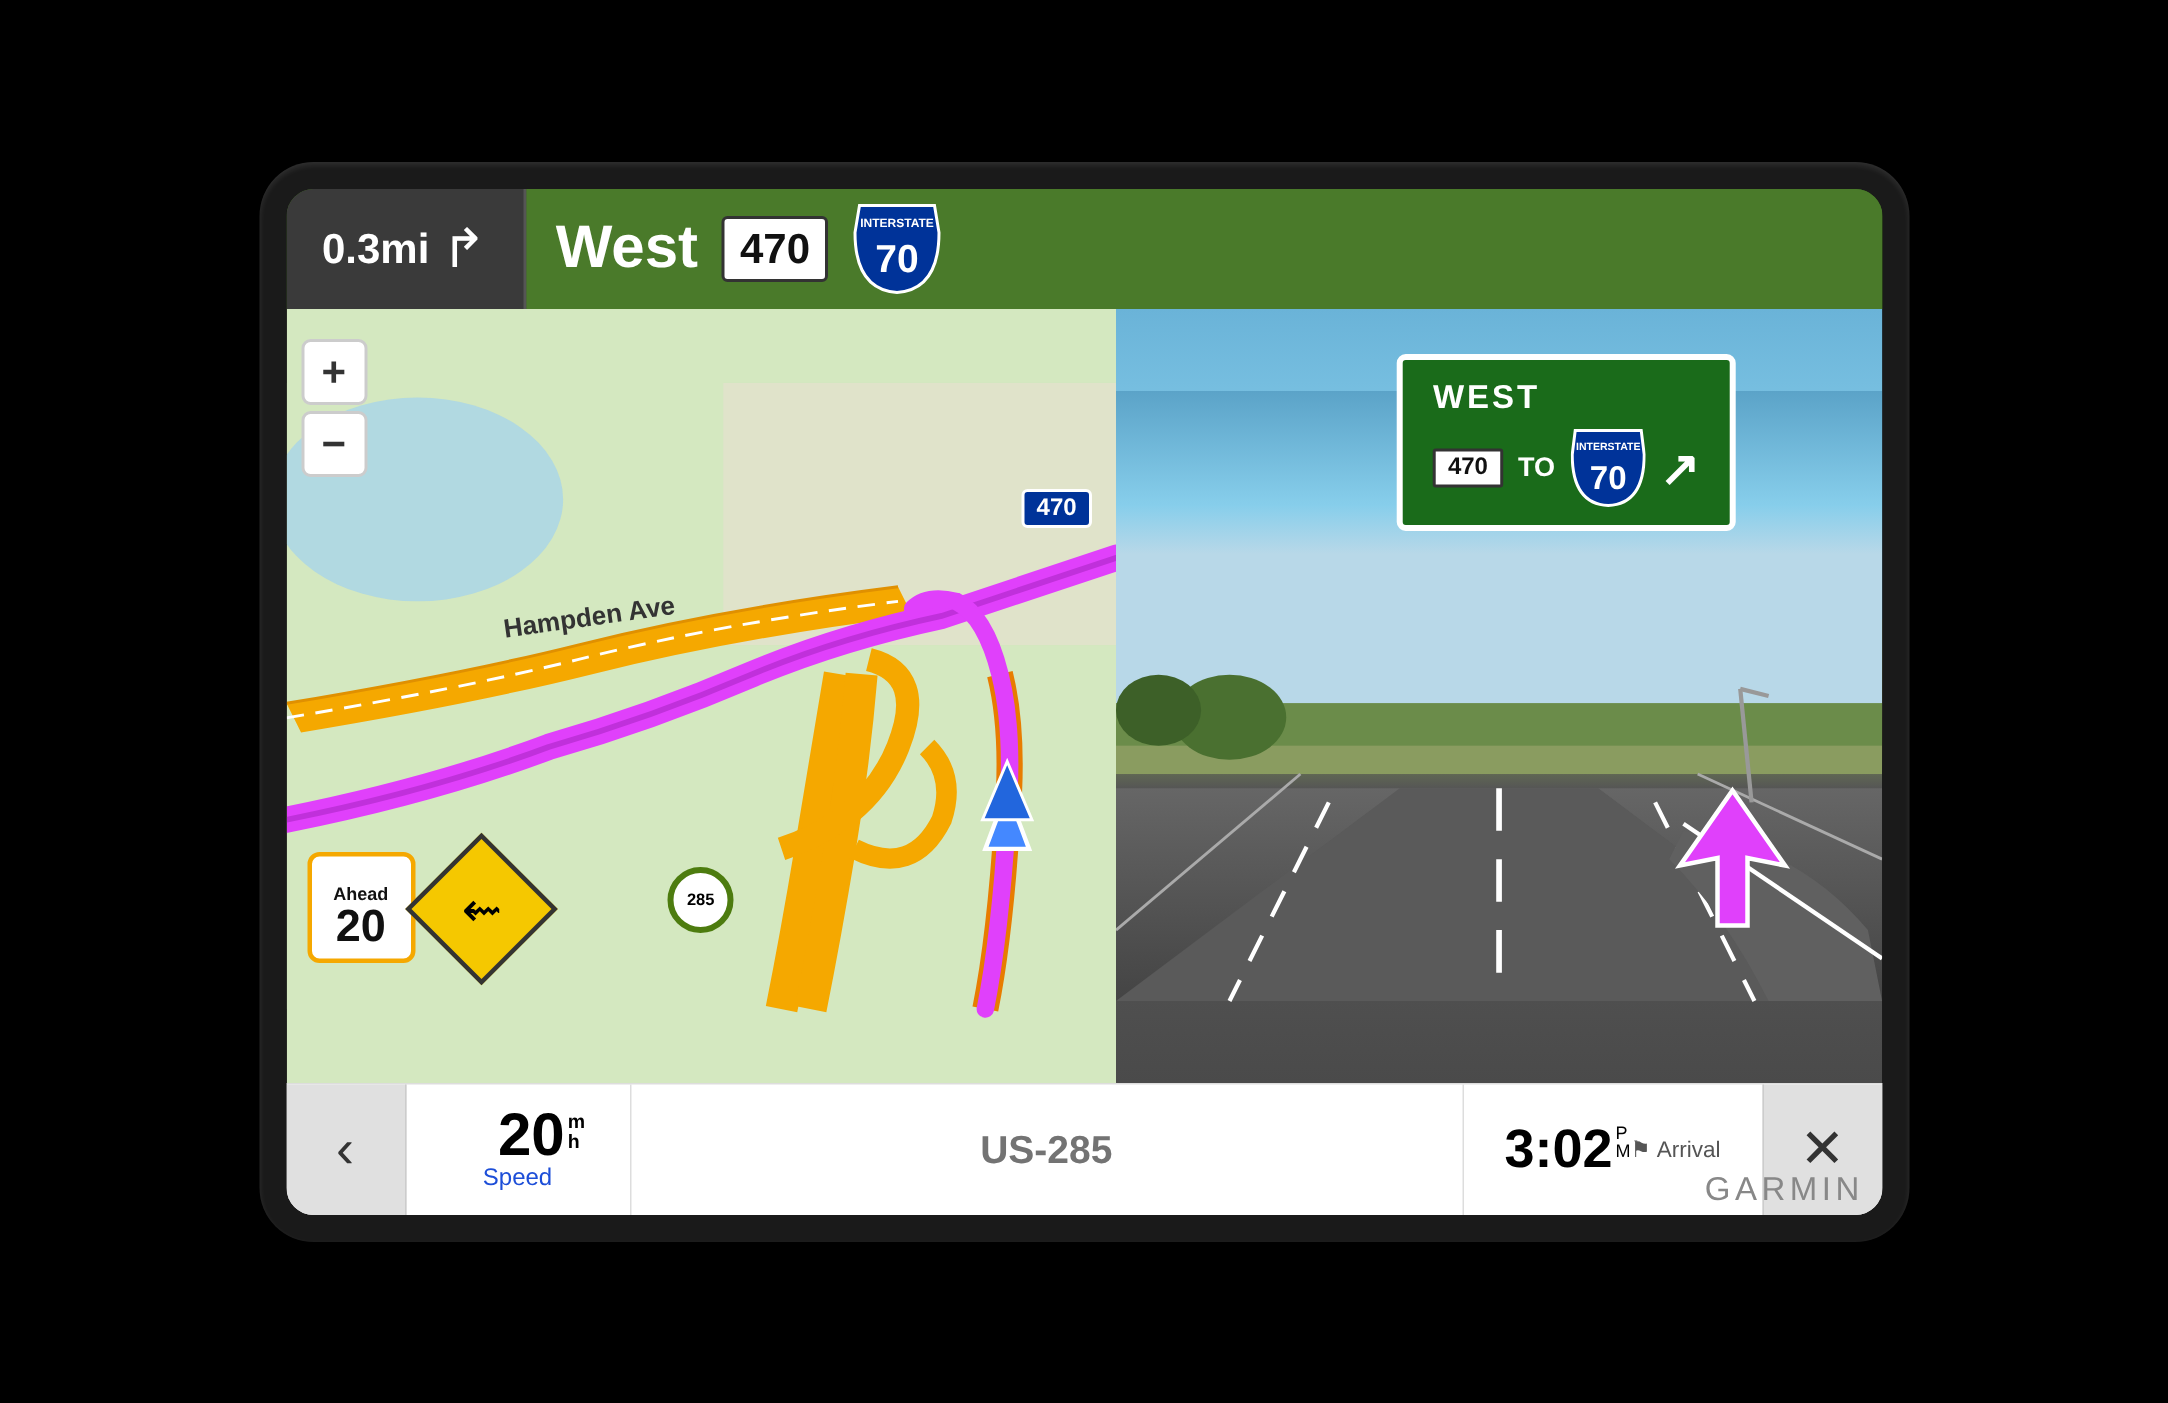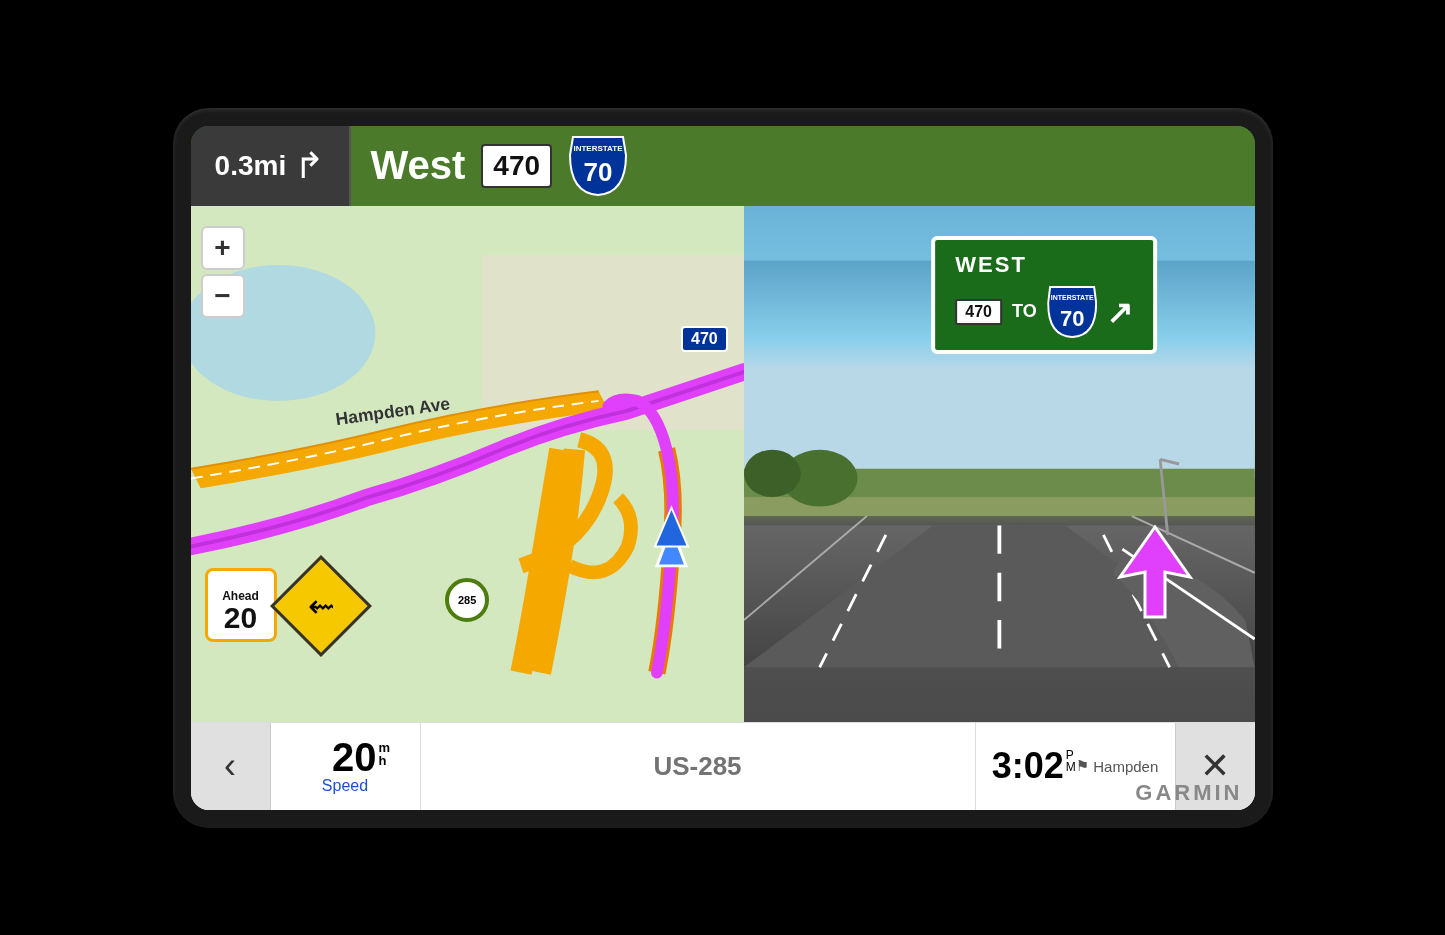--- a/index.html
+++ b/index.html
@@ -368,21 +368,21 @@
       cursor: pointer;
       border-left: 1px solid #ccc;
     }
 
     .garmin-logo {
       position: absolute;
       bottom: 22px;
       right: 30px;
       color: #888;
       font-size: 22px;
-      font-weight: bold;
+      font-weight: normal;
       letter-spacing: 3px;
       font-family: 'Arial', sans-serif;
     }
   </style>
 </head>
 <body>
 
 <div class="device-outer">
   <div class="device-screen">
 
@@ -544,21 +544,21 @@
       <div class="bottom-arrival">
         <div class="bottom-arrival-time">
           <span>3:02</span>
           <span class="bottom-arrival-ampm">
             <span>P</span>
             <span>M</span>
           </span>
         </div>
         <div class="bottom-arrival-label">
           <span>⚑</span>
-          <span>Hampden</span>
+          <span>Arrival</span>
         </div>
       </div>
 
       <div class="bottom-close-btn">✕</div>
     </div>
 
   </div>
 
   <div class="garmin-logo">GARMIN</div>
 </div>

